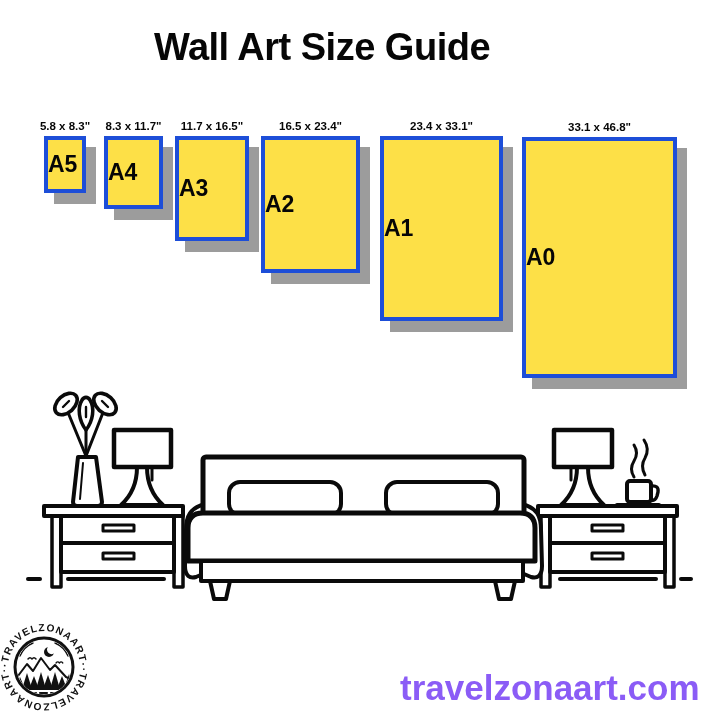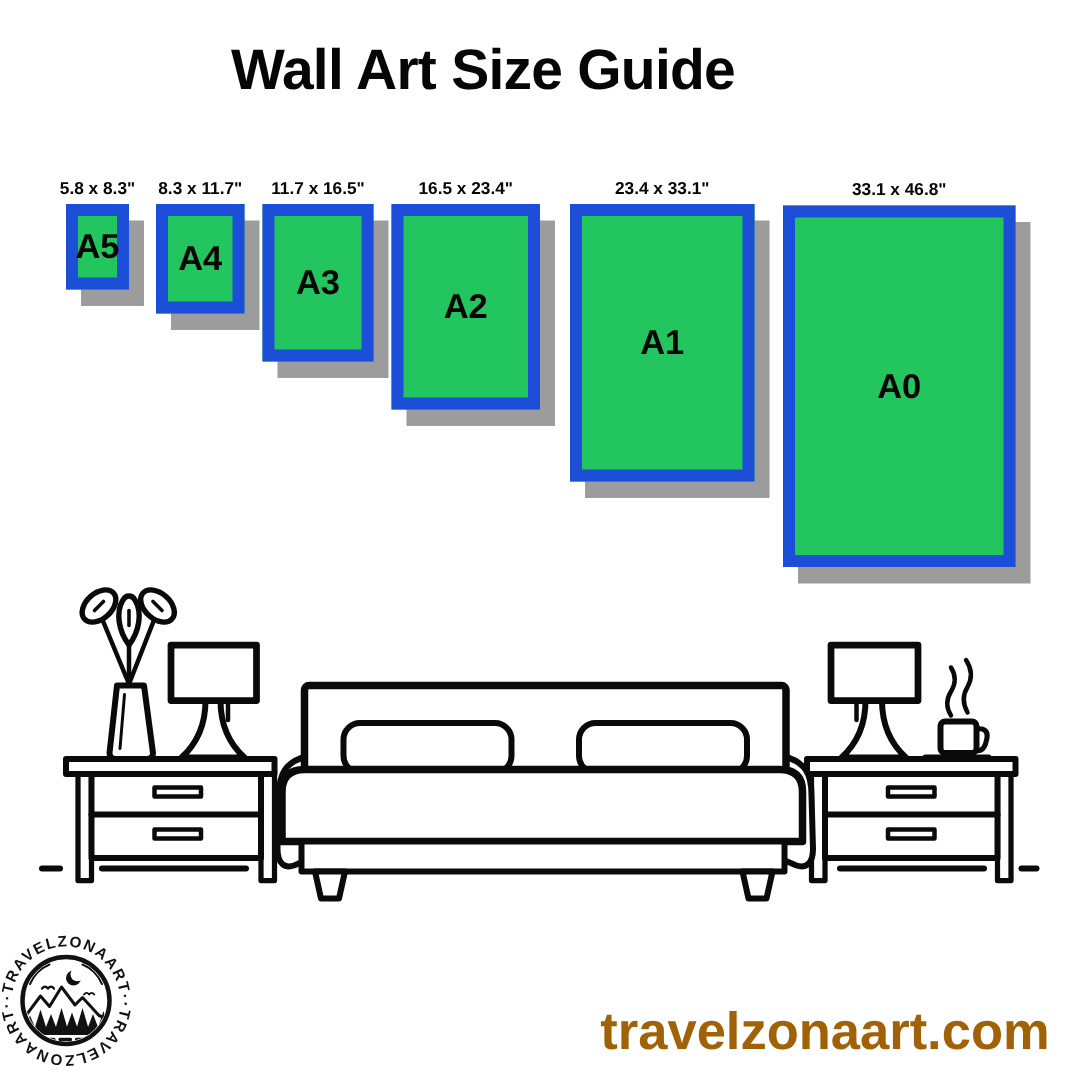--- a/index.html
+++ b/index.html
@@ -14,38 +14,38 @@
     font-size:38px; font-weight:800; letter-spacing:-0.5px; color:#060606;
   }
 
   
   .paper { position:absolute; }
   .paper .dim {
     position:absolute; bottom:100%; left:50%; transform:translateX(-50%);
     margin-bottom:4px; font-size:11.5px; font-weight:bold; white-space:nowrap; color:#060606;
   }
   .paper .sheet {
-    position:absolute; inset:0; background:#22c55e; border:8px solid #1d4ed8;
+    position:absolute; inset:0; background:#fde047; border:4px solid #1d4ed8;
     box-shadow:10px 11px 0 #9c9c9c;
-    display:flex; align-items:center; justify-content:center;
+    display:flex; align-items:center; justify-content:flex-start;
   }
   .paper .sheet span { font-size:23px; font-weight:bold; color:#060606; }
   .paper-a5 { left:44px;  top:136px; width:42px;  height:57px; }
   .paper-a4 { left:104px; top:136px; width:59px;  height:73px; }
   .paper-a3 { left:175px; top:136px; width:74px;  height:105px; }
   .paper-a2 { left:261px; top:136px; width:99px;  height:137px; }
   .paper-a1 { left:380px; top:136px; width:123px; height:185px; }
   .paper-a0 { left:522px; top:137px; width:155px; height:241px; }
 
   .scene-svg { position:absolute; left:0; top:380px; width:720px; height:225px; }
   .logo-svg  { position:absolute; left:-6px; top:617px; width:100px; height:100px; }
 
   .website {
-    position:absolute; left:400px; top:668px; width:300px; text-align:center;
-    font-size:35px; font-weight:800; letter-spacing:0px; color:#a16207; white-space:nowrap;
+    position:absolute; left:400px; top:668px; width:300px; 
+    font-size:35px; font-weight:800; letter-spacing:0px; color:#8b5cf6; white-space:nowrap;
   }
 </style>
 </head>
 <body>
 
 <div>
 
   <div class="page-title">Wall Art Size Guide</div>
 
   <div class="paper paper-a5">

